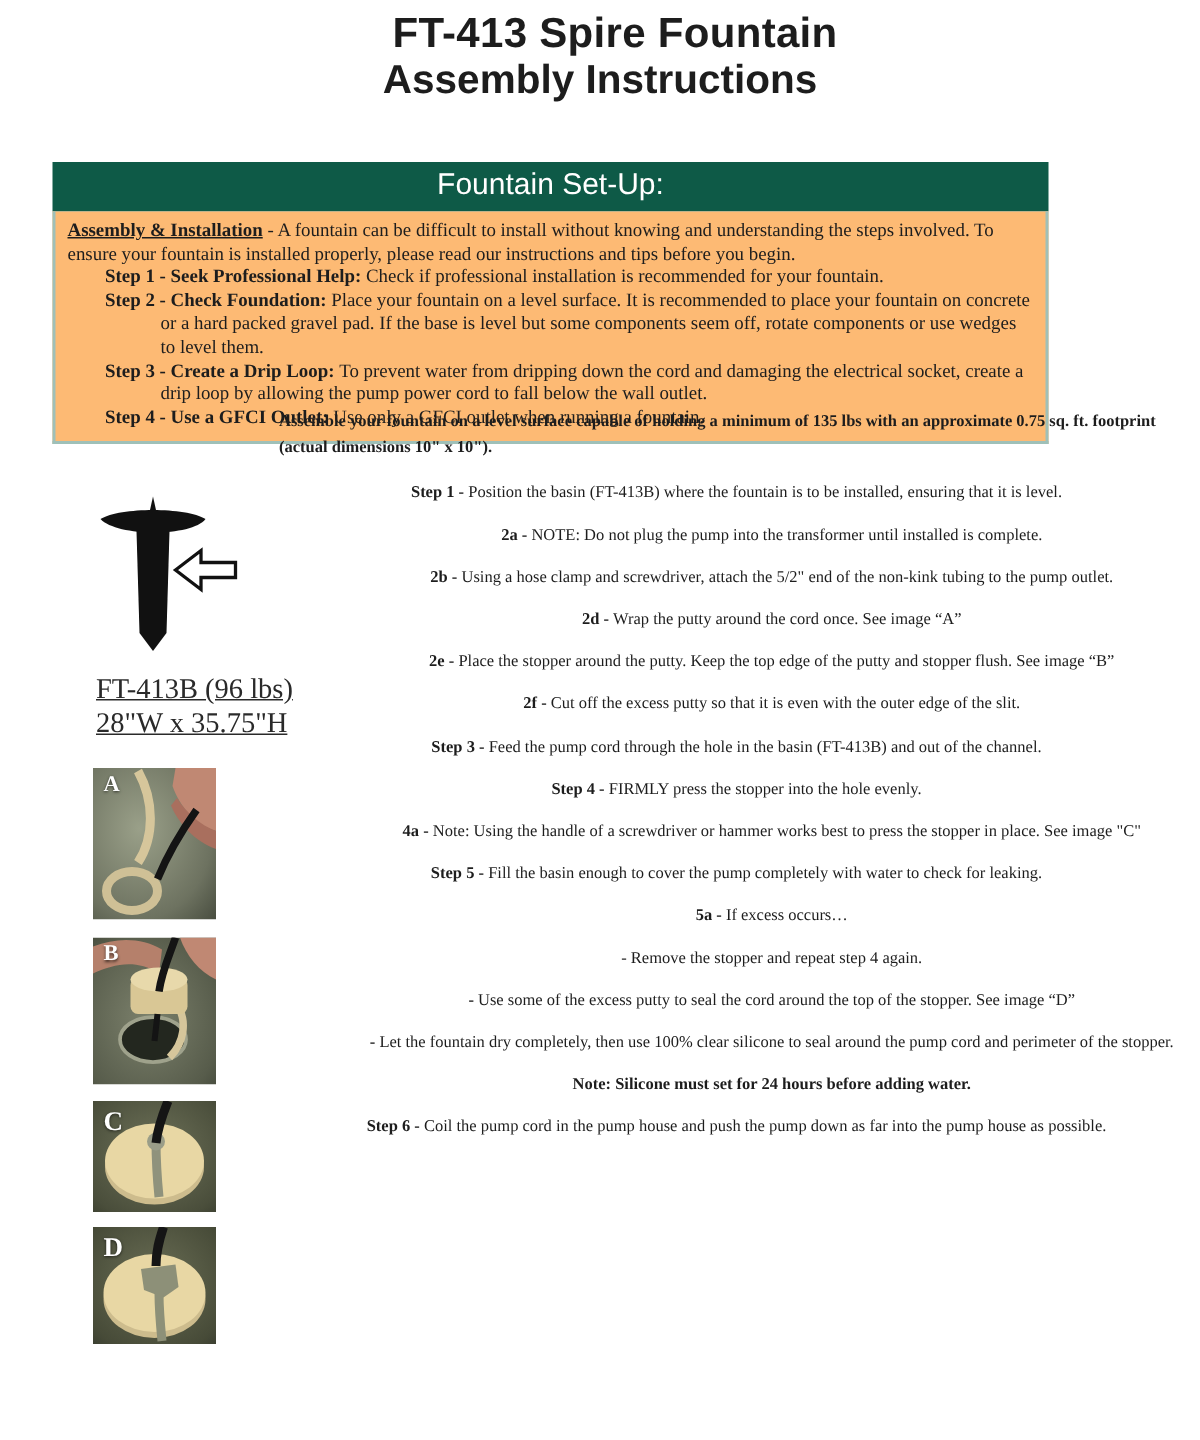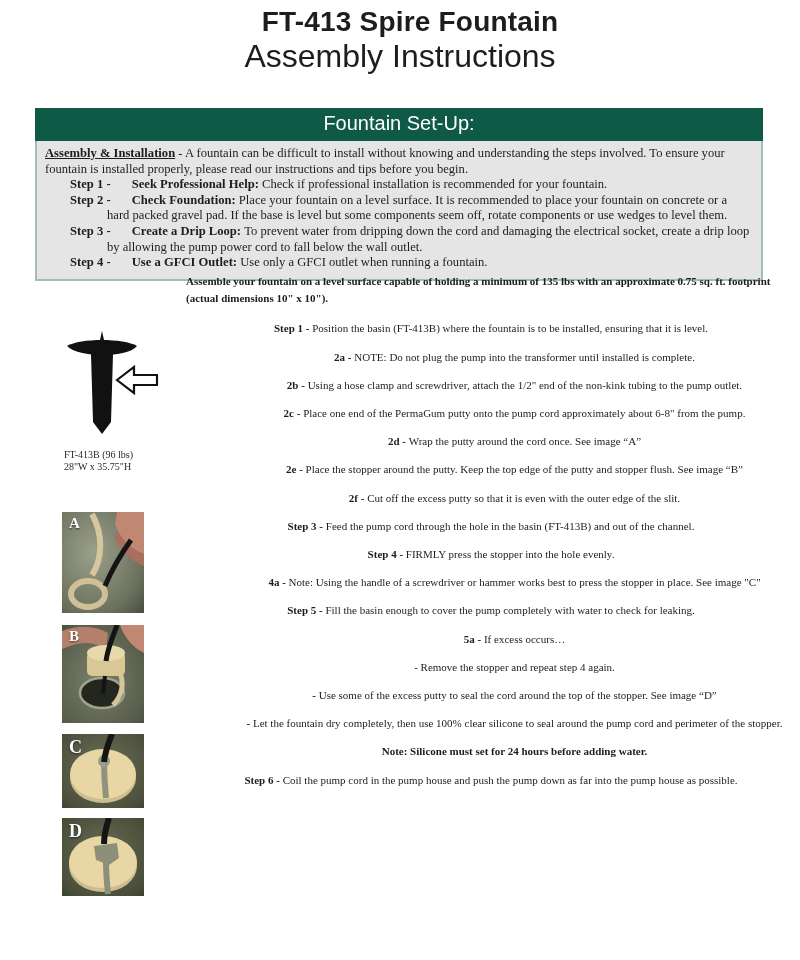--- a/index.html
+++ b/index.html
@@ -12,47 +12,47 @@
     width:800px;height:960px;background:#ffffff;
     font-family:"Liberation Serif",serif;color:var(--ink);
     position:relative;overflow:hidden;
   }
   .page{position:absolute;inset:0;}
 
   
   .doc-header{position:absolute;top:6px;left:0;width:100%;text-align:center;
     font-family:"Liberation Sans",sans-serif;}
   .title1{font-size:28px;font-weight:bold;line-height:1.15;letter-spacing:.2px;padding-left:20px;}
-  .title2{font-size:32px;font-weight:400;line-height:1.15;}
-
-  
-  .setup{position:absolute;left:35px;top:108px;width:728px;}
+  .title2{font-size:27px;font-weight:700;line-height:1.15;}
+
+  
+  .setup{position:absolute;left:35px;top:108px;width:664px;}
   .setup-header{background:var(--green);color:#fff;text-align:center;
     font-family:"Liberation Sans",sans-serif;font-size:20px;padding:4px 0 6px 0;}
-  .setup-body{border:2px solid var(--box-border);border-top:none;background:#e5e5e5;
+  .setup-body{border:2px solid var(--box-border);border-top:none;background:#fdba74;
     padding:5px 9px 8px 8px;font-size:12.6px;line-height:1.24;}
   .setup-intro{margin:0;}
   .intro-label{font-weight:bold;text-decoration:underline;}
   .box-step{margin-left:25px;padding-left:37px;text-indent:-37px;}
   .lbl{font-weight:bold;}
-  .boldpart{font-weight:bold;margin-left:18px;}
+  .boldpart{font-weight:bold;}
 
   
   .main-col{position:absolute;left:186px;top:273px;width:610px;
     font-size:11px;line-height:17.2px;}
   .main-intro{font-weight:bold;margin:0 0 13px 0;}
   .instr{margin-bottom:11px;text-align:center;}
   .instr.step{padding-left:47px;text-indent:-47px;}
   .instr.sub{margin-left:47px;padding-left:30px;text-indent:-30px;}
   .instr.dash{margin-left:47px;padding-left:11px;text-indent:-11px;}
   .instr.note{margin-left:47px;font-weight:bold;}
 
   
   .fountain{position:absolute;left:56px;top:300px;width:110px;height:145px;}
-  .caption{position:absolute;left:64px;top:449px;font-size:10px;line-height:1.2;color:#2a2a2a;}
+  .caption{position:absolute;left:64px;top:449px;font-size:19px;line-height:1.2;color:#2a2a2a;text-decoration:underline;}
   .photo{position:absolute;left:62px;margin:0;padding:0;}
   .photo svg{display:block;}
   .photo-label{position:absolute;top:3px;left:7px;color:#fff;font-weight:bold;
     font-family:"Liberation Serif",serif;text-shadow:0 1px 2px rgba(0,0,0,.65);}
   #photo-a{top:512px;} #photo-a .photo-label{font-size:15px;}
   #photo-b{top:625px;} #photo-b .photo-label{font-size:15px;}
   #photo-c{top:734px;} #photo-c .photo-label{font-size:18px;}
   #photo-d{top:818px;} #photo-d .photo-label{font-size:18px;}
 </style>
 </head>
@@ -174,22 +174,21 @@
       <path d="M47,0 C44,9 42,16 42,26" stroke="#151515" stroke-width="6" fill="none"></path>
     </svg>
     <figcaption class="photo-label">D</figcaption>
   </figure>
 
   <main class="main-col">
     <p class="main-intro">Assemble your fountain on a level surface capable of holding a minimum of 135 lbs with an approximate 0.75 sq. ft. footprint (actual dimensions 10" x 10").</p>
     <div id="instruction-items">
         <div class="instr step"><span class="lbl">Step 1 - </span><span>Position the basin (FT-413B) where the fountain is to be installed, ensuring that it is level.</span></div>
         <div class="instr sub"><span class="lbl">2a - </span><span>NOTE: Do not plug the pump into the transformer until installed is complete.</span></div>
-        <div class="instr sub"><span class="lbl">2b - </span><span>Using a hose clamp and screwdriver, attach the 1/2" end of the non-kink tubing to the pump outlet.</span></div>
-        <div class="instr sub"><span class="lbl">2c - </span><span>Place one end of the PermaGum putty onto the pump cord approximately about 6-8" from the pump.</span></div>
+        <div class="instr sub"><span class="lbl">2b - </span><span>Using a hose clamp and screwdriver, attach the 5/2" end of the non-kink tubing to the pump outlet.</span></div>
         <div class="instr sub"><span class="lbl">2d - </span><span>Wrap the putty around the cord once. See image “A”</span></div>
         <div class="instr sub"><span class="lbl">2e - </span><span>Place the stopper around the putty. Keep the top edge of the putty and stopper flush. See image “B”</span></div>
         <div class="instr sub"><span class="lbl">2f - </span><span>Cut off the excess putty so that it is even with the outer edge of the slit.</span></div>
         <div class="instr step"><span class="lbl">Step 3 - </span><span>Feed the pump cord through the hole in the basin (FT-413B) and out of the channel.</span></div>
         <div class="instr step"><span class="lbl">Step 4 - </span><span>FIRMLY press the stopper into the hole evenly.</span></div>
         <div class="instr sub"><span class="lbl">4a - </span><span>Note: Using the handle of a screwdriver or hammer works best to press the stopper in place. See image "C"</span></div>
         <div class="instr step"><span class="lbl">Step 5 - </span><span>Fill the basin enough to cover the pump completely with water to check for leaking.</span></div>
         <div class="instr sub"><span class="lbl">5a - </span><span>If excess occurs…</span></div>
         <div class="instr dash"><span>- </span><span>Remove the stopper and repeat step 4 again.</span></div>
         <div class="instr dash"><span class="lbl">- </span><span>Use some of the excess putty to seal the cord around the top of the stopper. See image “D”</span></div>

